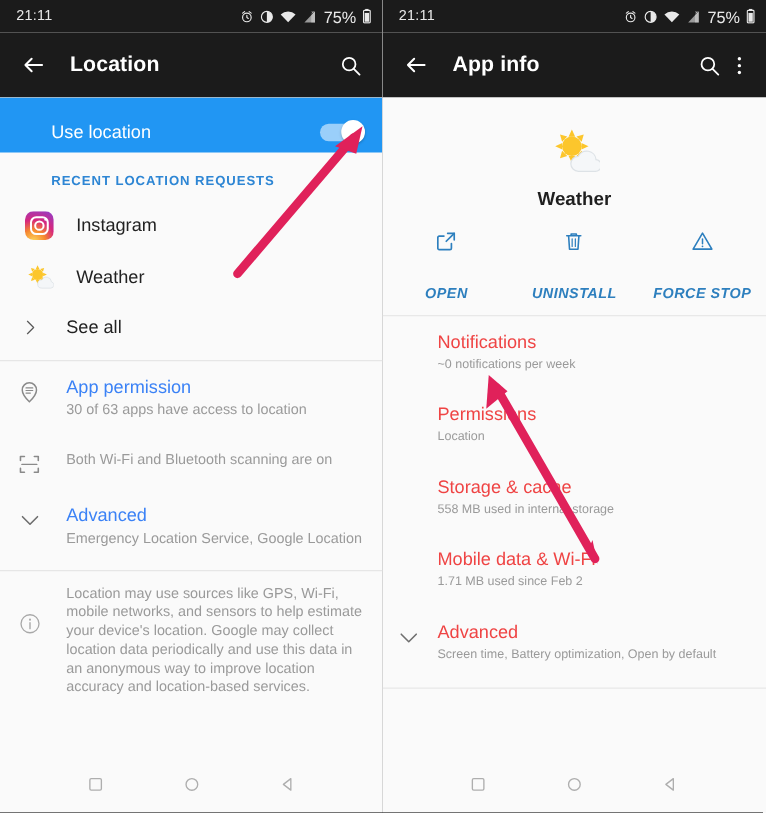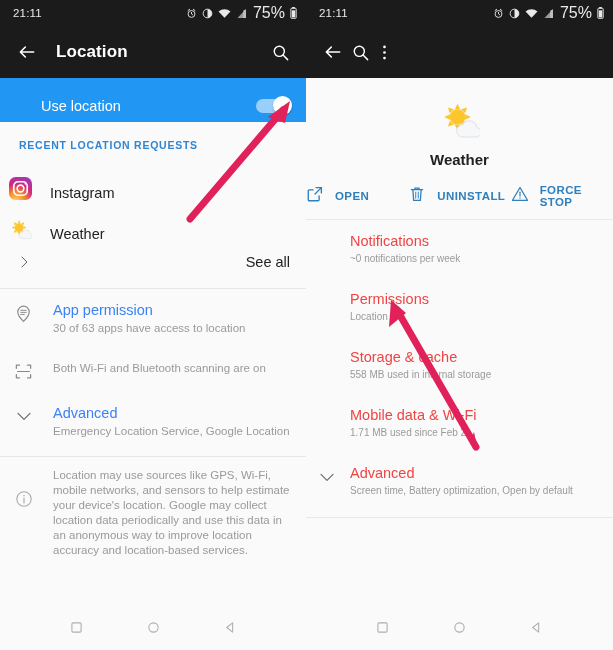--- a/index.html
+++ b/index.html
@@ -34,21 +34,21 @@
     display:flex;
     align-items:center;
     justify-content:space-between;
     padding:0 9px 0 13px;
     font-size:11.5px;
     letter-spacing:.2px;
     flex:none;
   }
   .sb-icons{ display:flex; align-items:center; gap:5px; }
   .sb-icons svg{ display:block; }
-  .sb-batt{ font-size:16px; letter-spacing:0; }
+  .sb-batt{ font-size:13px; letter-spacing:0; }
 
   
   .toolbar{
     height:52px;
     background:#1b1b1b;
     display:flex;
     align-items:center;
     padding:0 12px 0 14px;
     flex:none;
   }
@@ -89,38 +89,37 @@
     width:19px; height:19px; border-radius:50%;
     background:#fff;
     box-shadow:0 1px 2px rgba(0,0,0,.25);
   }
 
   .sectionhdr{
     color:#2e86d4;
     font-size:10.5px;
     font-weight:bold;
     letter-spacing:.75px;
-    padding:17px 0 9px 19px;
+    padding:17px 0 9px 41px;
   }
 
   
   .approw{
     height:41px;
     display:flex;
-    align-items:flex-end;
-    padding:0 16px 0 8px;
+    align-items:center;
+    padding:0 16px 0 19px;
   }
   .approw .ic{ width:25px; height:25px; flex:none; display:flex; align-items:center; justify-content:center; }
   .approw .nm{ font-size:14.5px; color:#222; margin-left:17px; }
 
   .seeall{
     height:40px;
     display:flex; align-items:center;
     padding:0 16px 0 11px;
-    justify-content:space-between;
   }
   .seeall .ic{ width:25px; display:flex; justify-content:center; flex:none; }
   .seeall .nm{ font-size:14.5px; color:#222; margin-left:17px; }
 
   .hr{ height:1px; background:#e6e6e6; margin:6px 0 0 0; }
 
   
   .srow{
     display:flex;
     align-items:flex-start;
@@ -156,23 +155,24 @@
     font-weight:bold;
     color:#1f1f1f;
   }
   .actions{
     display:flex;
     padding:4px 0 11px 0;
   }
   .action{
     flex:1;
     display:flex;
-    flex-direction:row;
+    flex-direction:column;
     align-items:center;
-    gap:11px;
+    gap:22px;
+    font-style:italic;
   }
   .action .lbl{
     color:#2d7fbe;
     font-size:11.5px;
     font-weight:bold;
     letter-spacing:.4px;
   }
   .hr2{ height:1px; background:#e8e8e8; }
 
   .rrow{ padding:12px 16px 11px 44px; }
@@ -410,20 +410,21 @@
         </svg>
       </div>
     </div>
 
     <div class="toolbar">
       <div class="tb-back">
         <svg width="20" height="20" viewBox="0 0 24 24">
           <path d="M20 12H4M10 6l-6 6 6 6" fill="none" stroke="#fff" stroke-width="1.9" stroke-linecap="round" stroke-linejoin="round"></path>
         </svg>
       </div>
+      <div class="tb-title">App info</div>
       <div class="tb-act">
         <svg width="19" height="19" viewBox="0 0 24 24">
           <circle cx="10.5" cy="10.5" r="6.4" fill="none" stroke="#fff" stroke-width="1.8"></circle>
           <path d="M15.2 15.2 21 21" stroke="#fff" stroke-width="1.8" stroke-linecap="round"></path>
         </svg>
       </div>
       <div class="tb-act dots">
         <svg width="5" height="19" viewBox="0 0 6 24">
           <circle cx="3" cy="5" r="1.7" fill="#fff"></circle>
           <circle cx="3" cy="12" r="1.7" fill="#fff"></circle>

